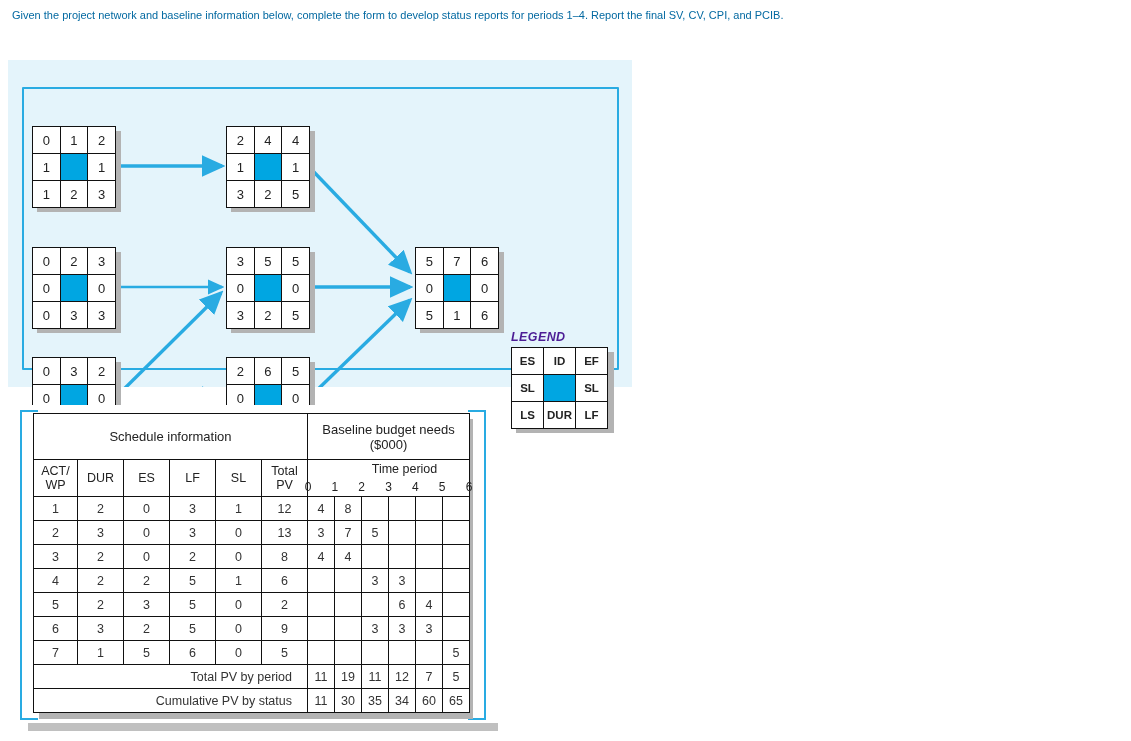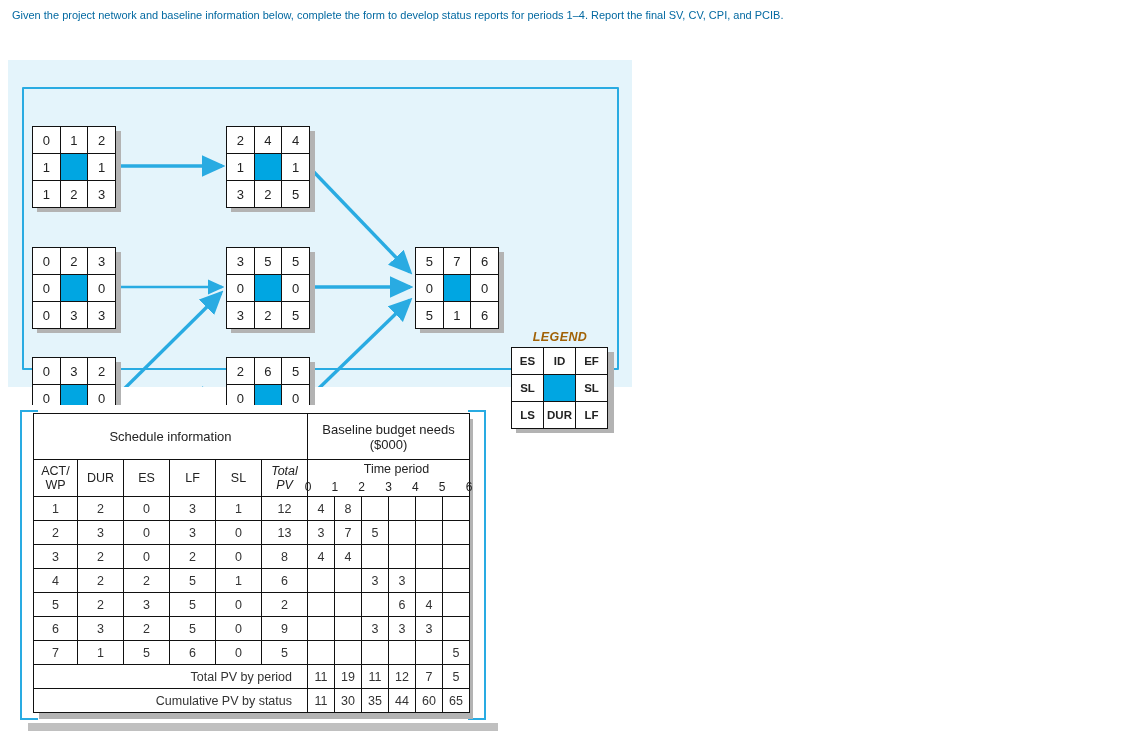--- a/index.html
+++ b/index.html
@@ -41,22 +41,22 @@
     border:1px solid #111;
     text-align:center;vertical-align:middle;
     font-size:13px;color:#222;
     padding:0;box-sizing:border-box;
   }
   .node td.hl{background:#00a6e2;border-color:#111;}
 
   
   .legend-wrap{position:absolute;left:503px;top:270px;}
   .legend-title{
-    font-size:12.5px;font-style:italic;font-weight:bold;color:#a16207;
-    text-align:center;width:98px;letter-spacing:.4px;
+    font-size:12.5px;font-style:italic;font-weight:bold;color:#4c1d95;
+    width:98px;letter-spacing:.4px;
   }
   .legend-node{position:relative;margin-top:3px;width:98px;height:81px;}
   .legend-node .shadow{
     position:absolute;left:5px;top:5px;width:98px;height:81px;background:#b3b3b3;
   }
   .legend-node table{position:absolute;left:0;top:0;border-collapse:collapse;background:#fff;}
   .legend-node td{
     width:32px;height:27px;border:1px solid #111;text-align:center;
     font-size:11.5px;font-weight:bold;color:#222;padding:0;box-sizing:border-box;
   }
@@ -93,25 +93,25 @@
     height:24px;box-sizing:border-box;background:#fff;
   }
   table.sched td.grp{font-size:13px;height:46px;color:#222;}
   table.sched td.hd{height:36px;line-height:14px;font-size:12.5px;color:#222;}
   table.sched td.totlabel{text-align:right;padding-right:15px;font-size:12.5px;}
   .c-act{width:44px;}
   .c-dur{width:46px;}
   .c-es{width:46px;}
   .c-lf{width:46px;}
   .c-sl{width:46px;}
-  .c-pv{width:46px;font-style:italic;}
+  .c-pv{width:46px;}
   .c-tp{width:27px;}
   .tp-head{position:relative;height:36px;}
   .tp-title{
-    position:absolute;left:8px;top:2px;width:100%;text-align:center;font-size:12.5px;
+    position:absolute;left:16px;top:2px;width:100%;text-align:center;font-size:12.5px;
   }
   .tp-ticks{position:absolute;left:0;top:20px;width:100%;height:16px;}
   .tp-ticks span{
     position:absolute;top:0;font-size:12px;transform:translateX(-50%);color:#222;
   }
   .outer-shadow{
     position:absolute;left:16px;top:726px;width:470px;height:8px;background:#c0c0c0;
   }
 </style>
 </head>
@@ -475,20 +475,20 @@
       <td class="c-tp">11</td>
       <td class="c-tp">12</td>
       <td class="c-tp">7</td>
       <td class="c-tp">5</td>
     </tr>
     <tr>
       <td class="totlabel" colspan="6">Cumulative PV by status</td>
       <td class="c-tp">11</td>
       <td class="c-tp">30</td>
       <td class="c-tp">35</td>
-      <td class="c-tp">44</td>
+      <td class="c-tp">34</td>
       <td class="c-tp">60</td>
       <td class="c-tp">65</td>
     </tr>
   </tbody>
     </table>
   <div class="outer-shadow" style="top:318px;left:20px;"></div>
 </div>
 
 </body></html>

